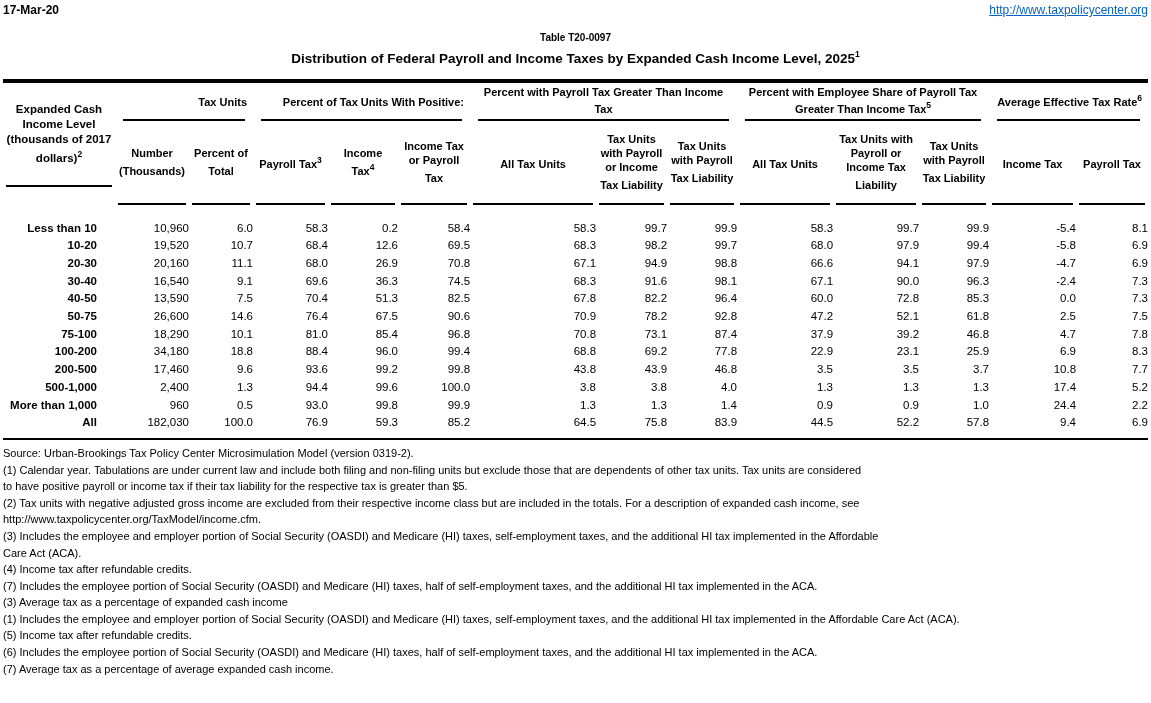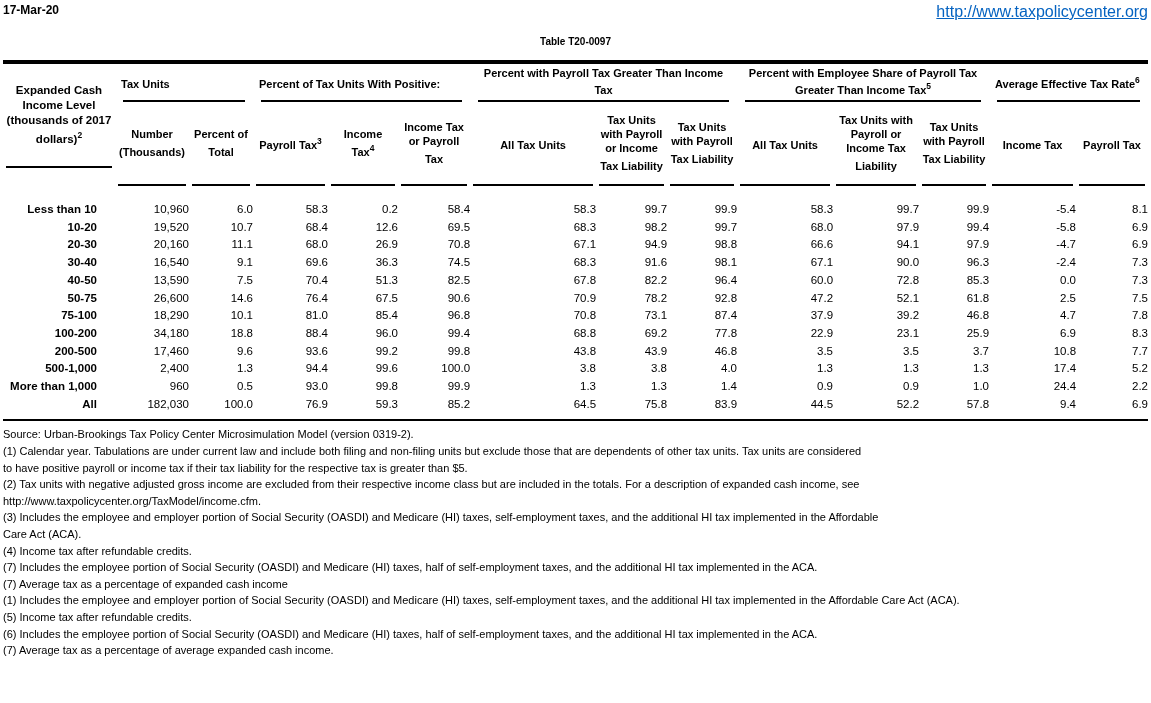--- a/index.html
+++ b/index.html
@@ -14,21 +14,21 @@
   .topbar { display:flex; justify-content:space-between; align-items:flex-start; }
   .date { font-size:12px; font-weight:bold; padding-top:1px; }
   .banner {
     display:inline-block;
     margin-top:2px;
     font-size:12px; font-weight:bold;
     background:#FBE5D6;
     padding:1px 22px 2px 1px;
   }
   .site-link {
-    font-size:16px;
+    font-size:12px;
     color:#0563C1;
     padding-top:1px;
   }
   .titles { text-align:center; margin-top:15px; }
   .title1 { font-size:10px; font-weight:bold; }
   .title2 { font-size:13.5px; font-weight:bold; margin-top:6px; }
   sup { font-size:8.5px; }
 
   .rule-double {
     margin-top:13px;
@@ -37,21 +37,21 @@
     border-bottom:2px solid #000;
   }
 
   table.data { border-collapse:collapse; table-layout:fixed; width:1145px; }
   table.data th, table.data td { padding:0; }
   thead th { font-weight:bold; font-size:11px; vertical-align:top; }
 
   .rh-wrap { height:104px; display:flex; flex-direction:column; }
   .rh-label { flex:1; display:flex; align-items:center; justify-content:center; text-align:center; line-height:15px; font-size:11.5px; padding:0 2px; }
 
-  .glabel { height:36px; display:flex; align-items:center; justify-content:flex-start; text-align:center; line-height:13px; padding:0 6px; }
+  .glabel { height:36px; display:flex; align-items:center; justify-content:flex-end; text-align:center; line-height:13px; padding:0 6px; }
   .grule { border-bottom:2px solid #000; margin:0 8px; }
 
   .s-wrap { height:84px; display:flex; flex-direction:column; }
   .slabel { flex:1; display:flex; align-items:center; justify-content:center; text-align:center; line-height:14px; padding:0 3px; }
   .crule { border-bottom:2px solid #000; margin:0 3px; }
 
   tr.spacer td { height:15px; }
   tbody td {
     font-size:11.5px; height:17.7px; line-height:17.7px;
     text-align:right; padding-right:20px; white-space:nowrap;
@@ -68,20 +68,21 @@
 
 <div class="topbar">
   <div>
     <div class="date">17-Mar-20</div>
   </div>
   <a class="site-link" href="#">http://www.taxpolicycenter.org</a>
 </div>
 
 <div class="titles">
   <div class="title1">Table T20-0097</div>
+  <div class="title2"><span>Distribution of Federal Payroll and Income Taxes by Expanded Cash Income Level, 2025</span><sup>1</sup></div>
 </div>
 
 <div class="rule-double"></div>
 
 <table class="data">
   <colgroup>
     <col style="width:112px">
       <col style="width:74px">
       <col style="width:64px">
     <col style="width:75px">
@@ -448,18 +449,18 @@
 <div class="footnotes">
     <div>Source: Urban-Brookings Tax Policy Center Microsimulation Model (version 0319-2).</div>
     <div>(1) Calendar year. Tabulations are under current law and include both filing and non-filing units but exclude those that are dependents of other tax units.  Tax units are considered</div>
     <div>to have positive payroll or income tax if their tax liability for the respective tax is greater than $5.</div>
     <div>(2) Tax units with negative adjusted gross income are excluded from their respective income class but are included in the totals. For a description of expanded cash income, see</div>
     <div>http://www.taxpolicycenter.org/TaxModel/income.cfm.</div>
     <div>(3) Includes the employee and employer portion of Social Security (OASDI) and Medicare (HI) taxes, self-employment taxes, and the additional HI tax implemented in the Affordable</div>
     <div>Care Act (ACA).</div>
     <div>(4) Income tax after refundable credits.</div>
     <div>(7) Includes the employee portion of Social Security (OASDI) and Medicare (HI) taxes, half of self-employment taxes, and the additional HI tax implemented in the ACA.</div>
-    <div>(7) Average tax as a percentage of expanded cash income</div>
+    <div>(3) Average tax as a percentage of expanded cash income</div>
     <div>(1) Includes the employee and employer portion of Social Security (OASDI) and Medicare (HI) taxes, self-employment taxes, and the additional HI tax implemented in the Affordable Care Act (ACA).</div>
     <div>(5) Income tax after refundable credits.</div>
     <div>(6) Includes the employee portion of Social Security (OASDI) and Medicare (HI) taxes, half of self-employment taxes, and the additional HI tax implemented in the ACA.</div>
     <div>(7) Average tax as a percentage of average expanded cash income.</div>
   </div>
 
 </body></html>

